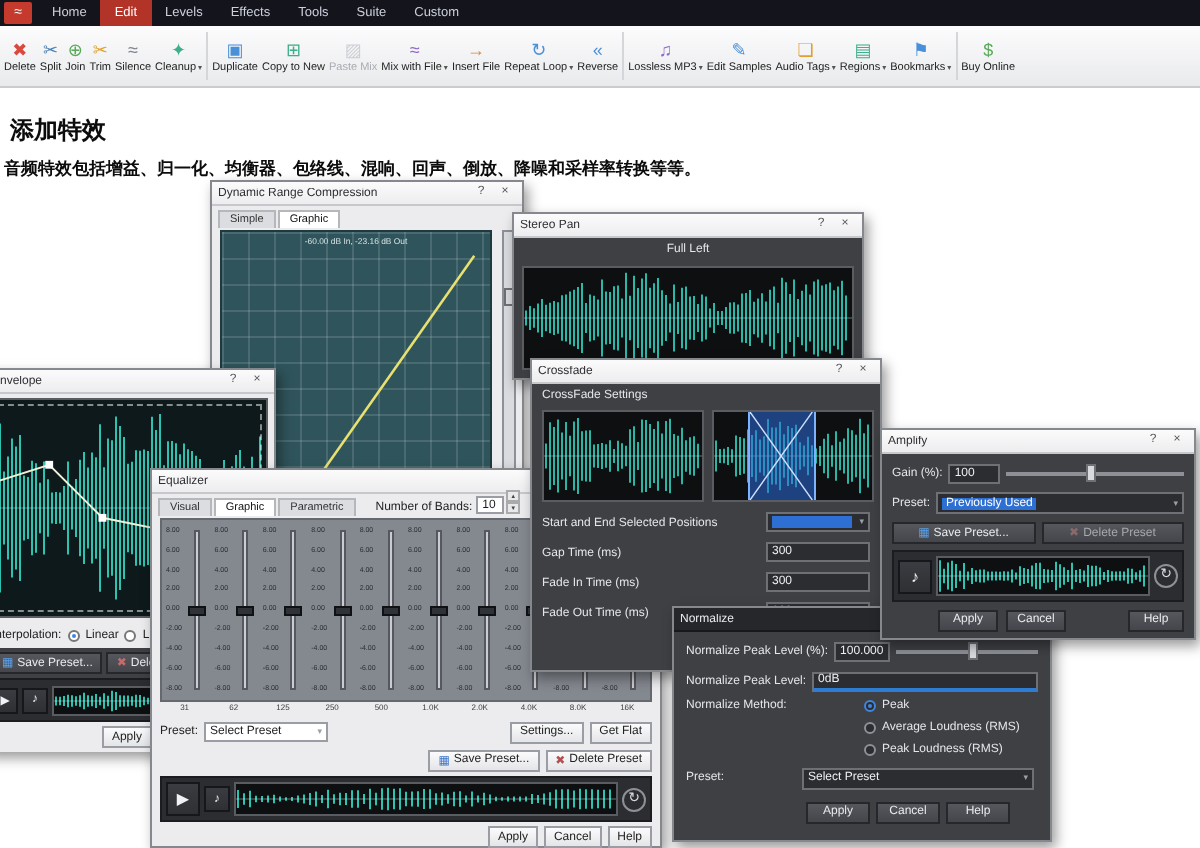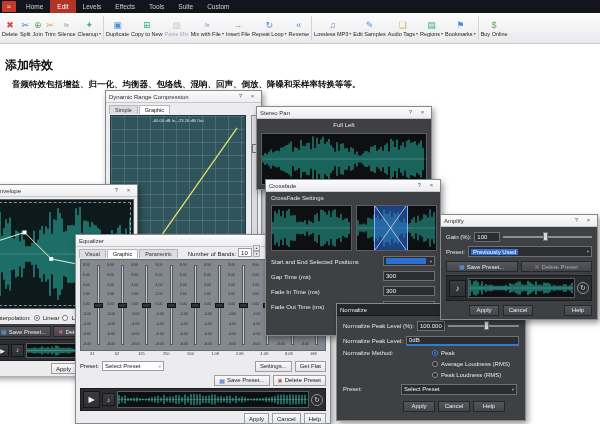--- a/index.html
+++ b/index.html
@@ -15,21 +15,21 @@
   .tbtn{display:flex;flex-direction:column;align-items:center;justify-content:center;padding:1px 1px;}
   .ticon{font-size:9px;line-height:10px;height:10px;}
   .tlabel{font-size:5.5px;color:#222;margin-top:1px;white-space:nowrap;display:flex;align-items:center;gap:1px;}
   .tarrow{font-size:4px;color:#555;}
   .tbtn.disabled .tlabel{color:#a8abb0;}
   .tbtn.disabled .ticon{opacity:.45;}
   .tsep{width:1px;background:#d4d6da;margin:3px 1px;flex:none;}
 
   
   #heading{position:absolute;top:57px;left:5px;font-size:12px;font-weight:bold;color:#0c0c0c;}
-  #bodytext{position:absolute;top:79px;left:12px;font-size:8.5px;font-weight:bold;color:#0c0c0c;}
+  #bodytext{position:absolute;top:79px;left:2px;font-size:8.5px;font-weight:bold;color:#0c0c0c;}
 
   
   .dlg{position:absolute;border:1px solid #85888d;box-shadow:2px 3px 6px rgba(0,0,0,.4);background:#ececee;font-size:6px;color:#222;}
   .tbar{position:absolute;top:0;left:0;right:0;height:12px;background:linear-gradient(#fbfbfc,#ededef);border-bottom:1px solid #c6c8cc;display:flex;align-items:center;padding:0 3px;}
   .tbar .ttl{flex:1;font-size:6px;color:#2e2e33;white-space:nowrap;overflow:hidden;}
   .tbar.darkt{background:#26272b;border-bottom-color:#17181b;}
   .tbar.darkt .ttl{color:#e9ebef;}
   .wbtn{width:11px;height:9px;font-size:6px;line-height:9px;text-align:center;color:#55565c;margin-left:1px;flex:none;}
   .darkt .wbtn{color:#c7c9ce;}
   .lbl{font-size:6px;color:#222;white-space:nowrap;}

